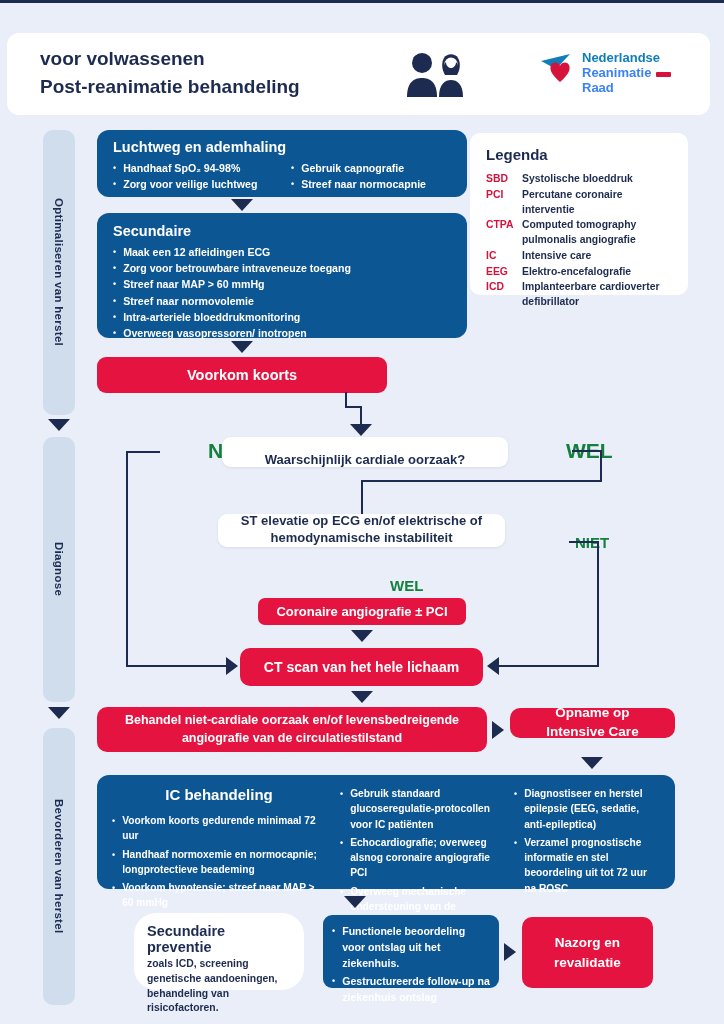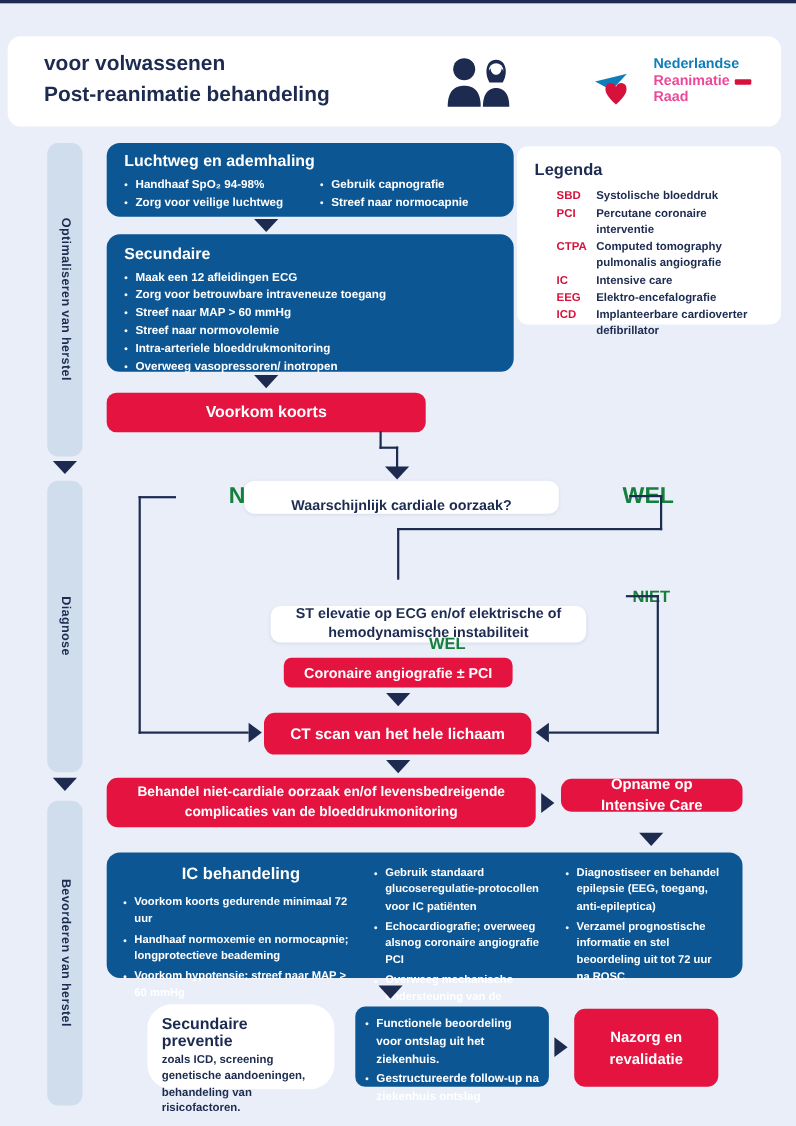--- a/index.html
+++ b/index.html
@@ -4,24 +4,24 @@
 <style>
   html,body{margin:0;padding:0;background:#e9eef8;}
   .canvas{position:relative;width:724px;height:1024px;background:#e9eef8;
           font-family:"Liberation Sans",sans-serif;overflow:hidden;color:#1d2b50;}
   .topbar{position:absolute;top:0;left:0;width:724px;height:3px;background:#1d2b50;}
 
   
   .header-card{position:absolute;left:7px;top:33px;width:703px;height:82px;background:#fff;border-radius:12px;}
   .title{position:absolute;left:33px;top:12px;font-size:19px;font-weight:bold;color:#1d2b50;line-height:1.45;}
   .people{position:absolute;left:398px;top:17px;}
-  .logo{position:absolute;left:533px;top:18px;display:flex;align-items:flex-end;gap:14px;}
+  .logo{position:absolute;left:533px;top:18px;display:flex;align-items:flex-start;gap:2px;}
   .logo-text{font-weight:bold;font-size:13px;line-height:1.15;}
   .logo-l1{color:#0f7dba;}
-  .logo-l2,.logo-l3{color:#ec4899;}
+  .logo-l2,.logo-l3{color:#3b82f6;}
   .logo-dash{display:inline-block;width:15px;height:5px;background:#d6123c;margin-left:5px;border-radius:1px;}
 
   
   .pill{position:absolute;left:43px;width:32px;background:#cfdded;border-radius:10px;
         display:flex;align-items:center;justify-content:center;}
   .pill span{writing-mode:vertical-rl;font-size:11.5px;font-weight:bold;color:#1d2b50;letter-spacing:.3px;}
 
   
   .bluebox{position:absolute;background:#0d5694;border-radius:12px;color:#fff;box-sizing:border-box;}
   .redbox{position:absolute;background:#e4133f;border-radius:9px;color:#fff;box-sizing:border-box;
@@ -39,25 +39,25 @@
   
   .line{position:absolute;background:#1d2b50;}
   .tri-down{position:absolute;width:0;height:0;border-left:11px solid transparent;
             border-right:11px solid transparent;border-top:12px solid #1d2b50;}
   .tri-right{position:absolute;width:0;height:0;border-top:9px solid transparent;
             border-bottom:9px solid transparent;border-left:12px solid #1d2b50;}
   .tri-left{position:absolute;width:0;height:0;border-top:9px solid transparent;
             border-bottom:9px solid transparent;border-right:12px solid #1d2b50;}
 
   
-  .legend{position:absolute;left:470px;top:133px;width:240px;height:162px;background:#fff;
+  .legend{position:absolute;left:470px;top:133px;width:218px;height:162px;background:#fff;
           border-radius:10px;box-sizing:border-box;padding:13px 16px;}
   .legend-title{font-size:15px;font-weight:bold;margin-bottom:9px;}
   .lrow{display:flex;font-size:10.4px;line-height:1.42;margin-bottom:1px;}
-  .abbr{flex:0 0 36px;color:#d6123c;font-weight:bold;margin-left:20px;}
+  .abbr{flex:0 0 36px;color:#d6123c;font-weight:bold;}
   .ldesc{color:#1d2b50;font-weight:600;}
 
   
   .ic-cols{display:flex;gap:14px;padding:11px 15px;box-sizing:border-box;height:100%;}
   .ic-col{display:flex;flex-direction:column;gap:3px;}
   .ic-col .bi{font-size:10.2px;line-height:1.5;}
 
   
   .sec-prev{position:absolute;left:134px;top:913px;width:170px;height:77px;background:#fff;
             border-radius:22px;box-sizing:border-box;padding:10px 13px;color:#1d2b50;}
@@ -215,21 +215,21 @@
   <div class="line" style="left:126px;top:451px;width:34px;height:2px;"></div>
   <div class="line" style="left:126px;top:451px;width:2px;height:216px;"></div>
   <div class="line" style="left:126px;top:665px;width:100px;height:2px;"></div>
   <div class="tri-right" style="left:226px;top:657px;"></div>
 
   <div class="line" style="left:572px;top:450px;width:30px;height:2px;"></div>
   <div class="line" style="left:600px;top:450px;width:2px;height:32px;"></div>
   <div class="line" style="left:361px;top:480px;width:241px;height:2px;"></div>
   <div class="line" style="left:361px;top:480px;width:2px;height:47px;"></div>
 
-  <div class="whitebox" style="left:218px;top:551px;width:287px;height:33px;font-size:13px;line-height:1.35;margin-left:28px;">
+  <div class="whitebox" style="left:218px;top:514px;width:287px;height:33px;font-size:13px;line-height:1.35;">
     <span><span>ST elevatie op ECG en/of elektrische of</span><br><span>hemodynamische instabiliteit</span></span>
   </div>
   <div class="flabel" style="left:530px;top:534px;font-size:15px;">NIET</div>
 
   <div class="line" style="left:569px;top:541px;width:30px;height:2px;"></div>
   <div class="line" style="left:597px;top:541px;width:2px;height:126px;"></div>
   <div class="line" style="left:499px;top:665px;width:100px;height:2px;"></div>
   <div class="tri-left" style="left:487px;top:657px;"></div>
 
   <div class="flabel" style="left:345px;top:577px;font-size:15px;">WEL</div>
@@ -238,21 +238,21 @@
     <span>Coronaire angiografie ± PCI</span>
   </div>
   <div class="tri-down" style="left:351px;top:630px;"></div>
 
   <div class="redbox" style="left:240px;top:648px;width:243px;height:38px;font-size:14px;border-radius:10px;">
     <span>CT scan van het hele lichaam</span>
   </div>
   <div class="tri-down" style="left:351px;top:691px;"></div>
 
   <div class="redbox" style="left:97px;top:707px;width:390px;height:45px;font-size:12.5px;line-height:1.4;border-radius:10px;">
-    <span><span>Behandel niet-cardiale oorzaak en/of levensbedreigende</span><br><span>complicaties van de bloeddrukmonitoring</span></span>
+    <span><span>Behandel niet-cardiale oorzaak en/of levensbedreigende</span><br><span>angiografie van de circulatiestilstand</span></span>
   </div>
   <div class="tri-right" style="left:492px;top:721px;"></div>
   <div class="redbox" style="left:510px;top:708px;width:165px;height:30px;font-size:13.5px;line-height:1.4;border-radius:10px;">
     <span><span>Opname op</span><br><span>Intensive Care</span></span>
   </div>
   <div class="tri-down" style="left:581px;top:757px;"></div>
 
   <div class="bluebox" style="left:97px;top:775px;width:578px;height:114px;">
     <div class="ic-cols">
       <div class="ic-col" style="flex:0 0 214px;">
@@ -280,21 +280,21 @@
             <span>Echocardiografie; overweeg alsnog coronaire angiografie PCI</span>
           </div>
         <div class="bi">
             <span class="dot">•</span>
             <span>Overweeg mechanische ondersteuning van de circulatie bij persisterende cardiogene shock</span>
           </div>
       </div>
       <div class="ic-col" style="flex:1;">
         <div class="bi">
             <span class="dot">•</span>
-            <span>Diagnostiseer en behandel epilepsie (EEG, toegang, anti-epileptica)</span>
+            <span>Diagnostiseer en herstel epilepsie (EEG, sedatie, anti-epileptica)</span>
           </div>
         <div class="bi">
             <span class="dot">•</span>
             <span>Verzamel prognostische informatie en stel beoordeling uit tot 72 uur na ROSC</span>
           </div>
       </div>
     </div>
   </div>
   <div class="tri-down" style="left:344px;top:896px;"></div>
 

